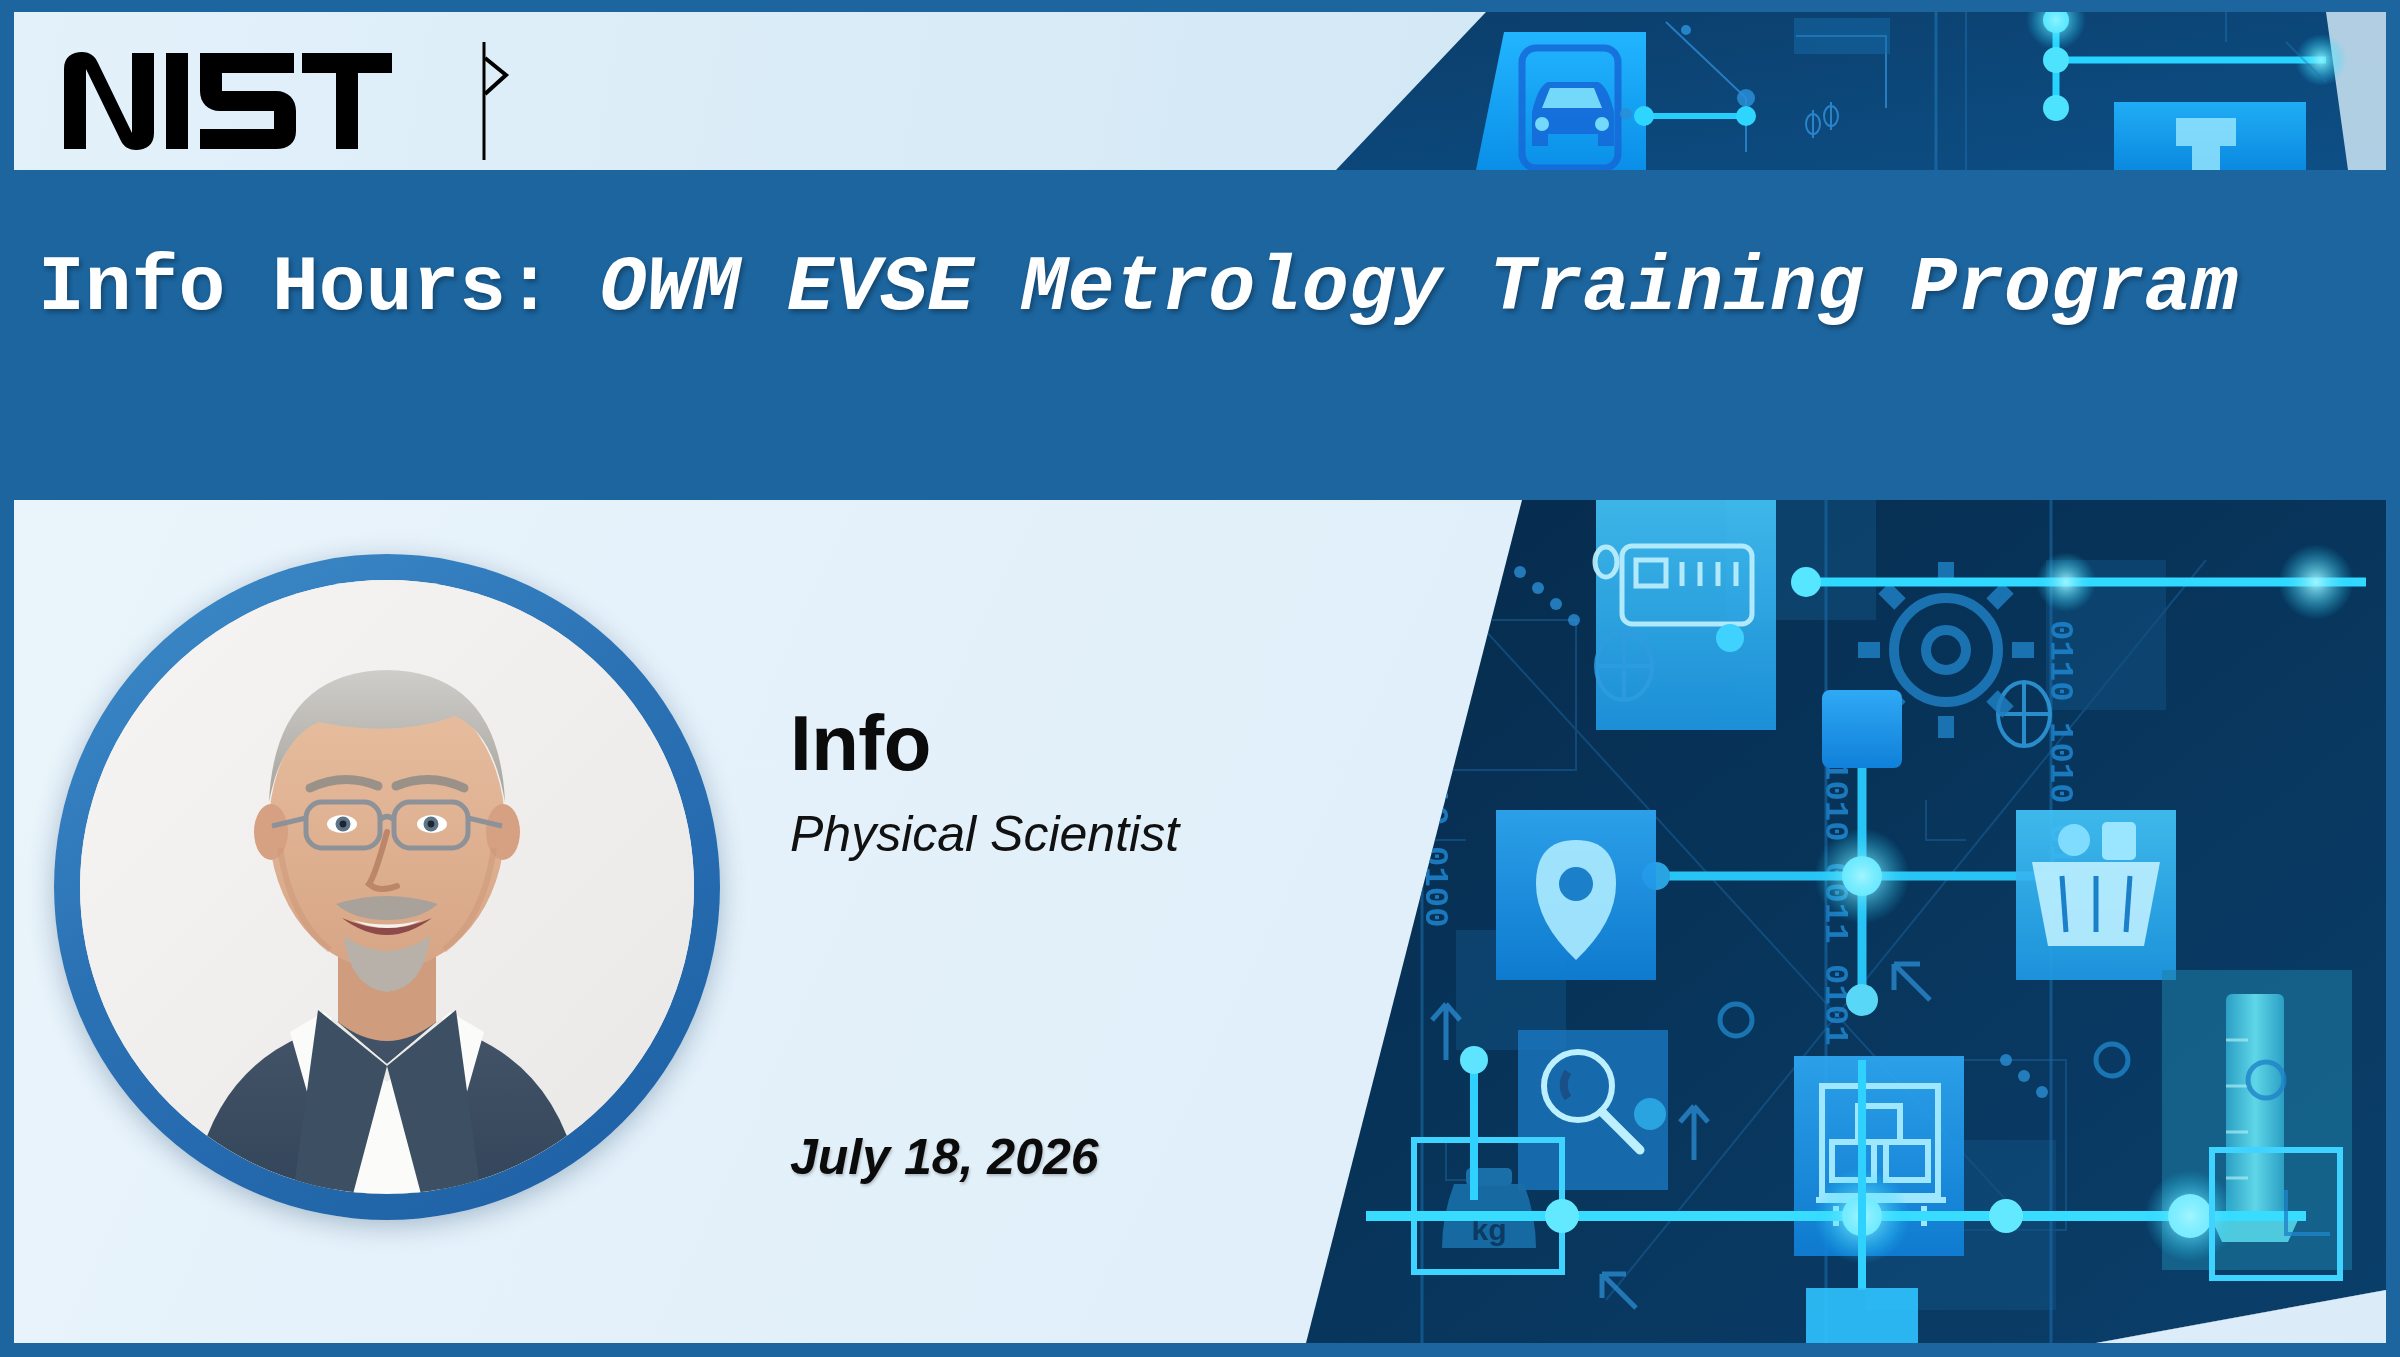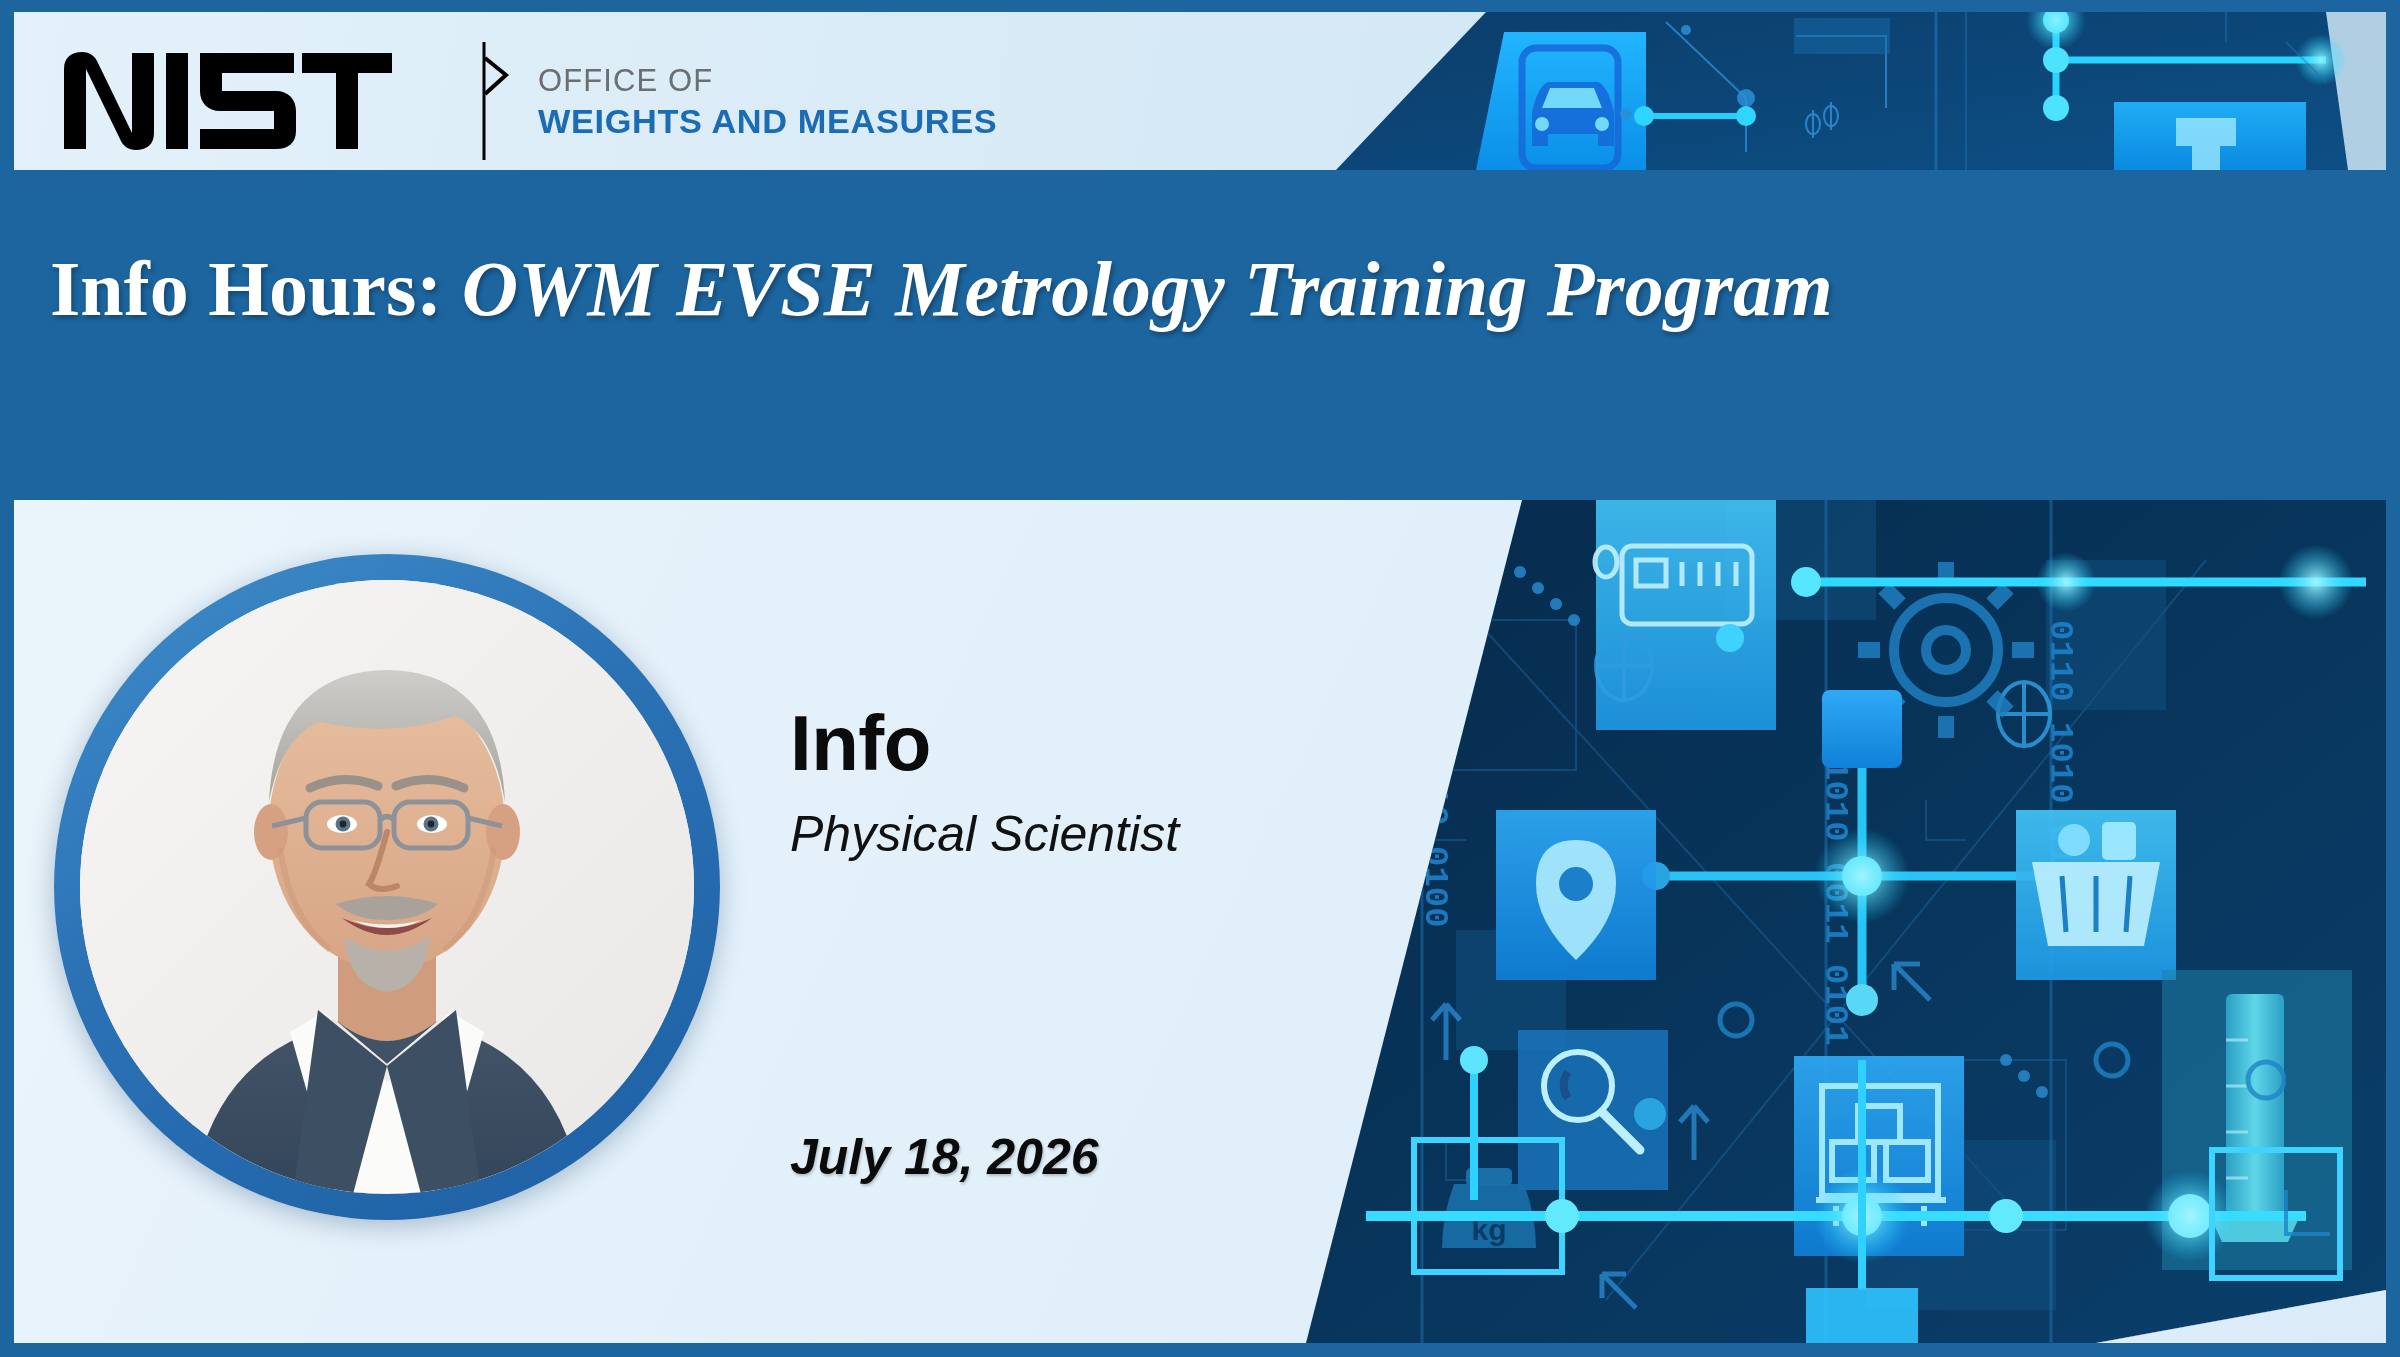--- a/index.html
+++ b/index.html
@@ -21,22 +21,22 @@
   .owm-wm{font-size:33px;letter-spacing:.6px;color:#1b6cb5;font-weight:700;margin-top:9px;font-family:"Liberation Sans",sans-serif;
           transform:scaleX(1.04);transform-origin:left center;}
 
   
   .logo-art{position:absolute;right:0;top:0;width:1060px;height:158px;
     clip-path:polygon(160px 0,1060px 0,1060px 158px,10px 158px);}
   .logo-art svg{display:block;}
 
   
   .titlebar{position:absolute;left:0;top:170px;width:2400px;height:320px;background:#1c659f;}
-  .title-text{position:absolute;left:50px;top:74px;font-size:78px;color:#ffffff;white-space:nowrap;
-              text-shadow:2px 3px 5px rgba(0,0,0,.32);font-family:Liberation Serif, serif;}
+  .title-text{position:absolute;left:38px;top:74px;font-size:78px;color:#ffffff;white-space:nowrap;
+              text-shadow:2px 3px 5px rgba(0,0,0,.32);font-family:Liberation Mono, monospace;}
   .title-plain{font-weight:700;font-style:normal;}
   .title-em{font-weight:700;font-style:italic;}
 
   
   .mainpanel{
     position:absolute;left:14px;top:500px;width:2372px;height:843px;
     background:linear-gradient(115deg,#eaf4fb 0%,#e2f0fa 45%,#dbecf8 100%);
     overflow:hidden;
   }
 
@@ -83,24 +83,20 @@
 
           <path d="M240 2 L330 2 L330 22 L296 22 L296 98 L274 98 L274 22 L240 22 Z"></path>
         </g>
       </svg>
 
       <svg class="divider-chevron" viewBox="0 0 36 118">
         <line x1="4" y1="0" x2="4" y2="118" stroke="#000" stroke-width="3"></line>
         <polyline points="5,16 26,33 5,52" fill="none" stroke="#000" stroke-width="4" stroke-linejoin="miter"></polyline>
       </svg>
 
-      <div class="owm-lines">
-        <div class="owm-office">OFFICE OF</div>
-        <div class="owm-wm">WEIGHTS AND MEASURES</div>
-      </div>
     </div>
 
     <div class="logo-art">
       <svg width="1060" height="158" viewBox="0 0 1060 158">
         <defs>
           <linearGradient id="hdrDeep" x1="0" y1="0" x2="1" y2="1">
             <stop offset="0" stop-color="#0b3e6b"></stop>
               <stop offset="1" stop-color="#0d4f86"></stop>
           </linearGradient>
           <linearGradient id="hdrBright" x1="0" y1="0" x2="0" y2="1">

